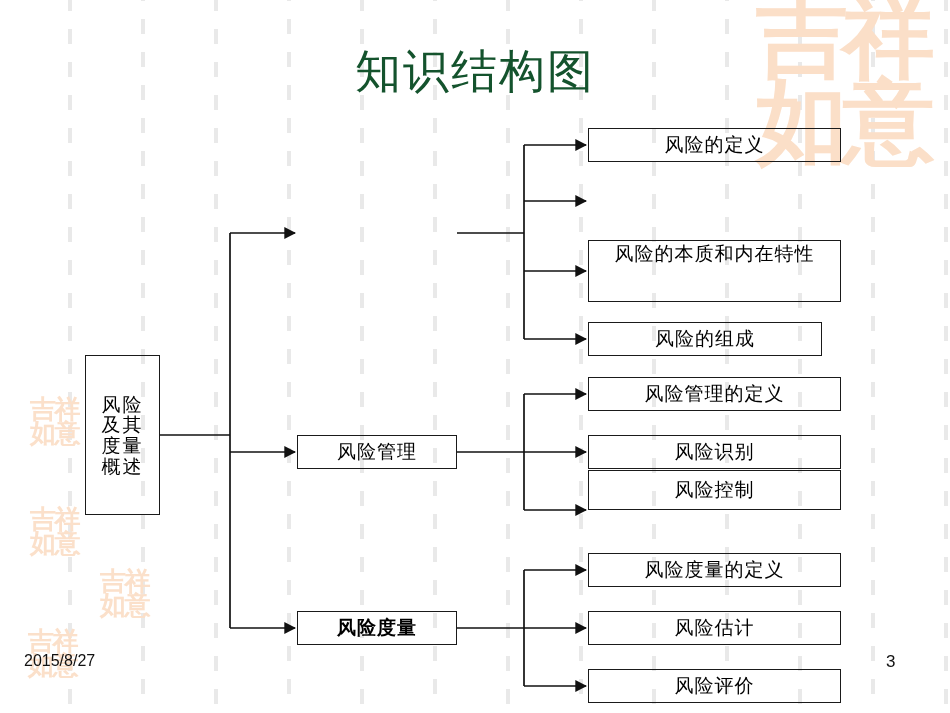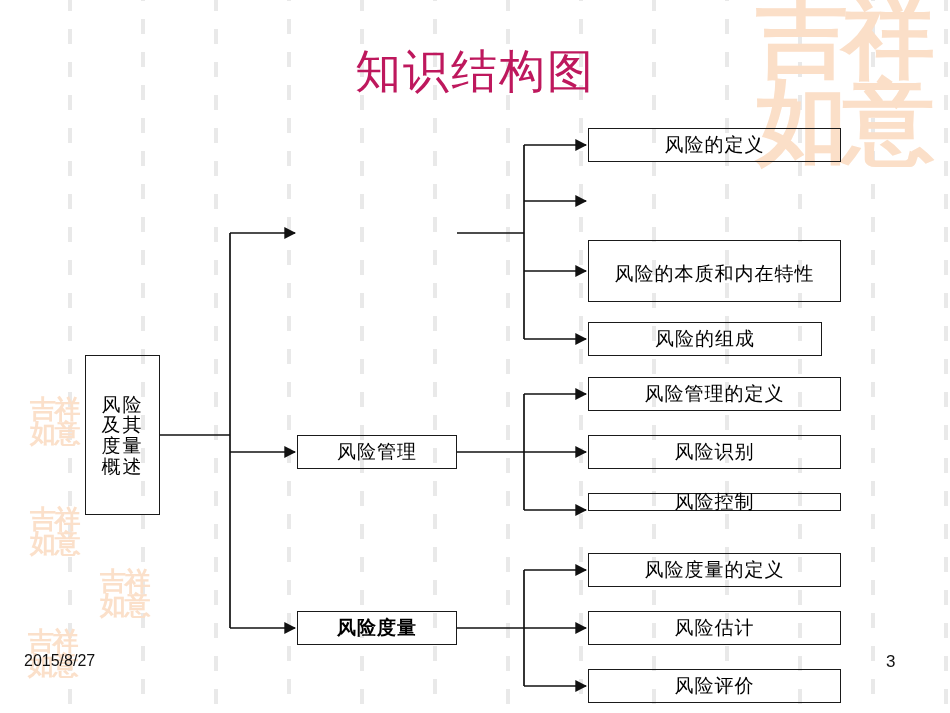--- a/index.html
+++ b/index.html
@@ -68,21 +68,21 @@
   
   .slide-title {
     position: absolute;
     left: 0;
     top: 46px;
     width: 950px;
     text-align: center;
     font-family: "DejaVu Serif", "Liberation Serif", serif;
     font-size: 46px;
     line-height: 1.1;
-    color: #be185d;
+    color: #14532d;
     letter-spacing: 2px;
     z-index: 4;
   }
   
   .diagram {
     position: absolute;
     left: 0; top: 0;
     width: 950px; height: 713px;
     z-index: 3;
   }
@@ -103,21 +103,21 @@
   }
   .node.root {
     writing-mode: horizontal-tb;
     line-height: 1.08;
     font-size: 19px;
     letter-spacing: 2px;
     padding: 0 6px;
   }
   .node.top-align {
     align-items: flex-start;
-    padding-top: 20px;
+    padding-top: 0;
   }
   
   .connectors {
     position: absolute;
     left: 0; top: 0;
     width: 950px; height: 713px;
     z-index: 2;
     pointer-events: none;
   }
   
@@ -213,21 +213,21 @@
         <div>及其</div>
         <div>度量</div>
         <div>概述</div>
       </div>
       <div class="node" style="left: 588px; top: 128px; width: 253px; height: 34px;">风险的定义</div>
       <div class="node top-align" style="left: 588px; top: 240px; width: 253px; height: 62px;">风险的本质和内在特性</div>
       <div class="node" style="left: 588px; top: 322px; width: 234px; height: 34px;">风险的组成</div>
       <div class="node" style="left: 297px; top: 435px; width: 160px; height: 34px;">风险管理</div>
       <div class="node" style="left: 588px; top: 377px; width: 253px; height: 34px;">风险管理的定义</div>
       <div class="node" style="left: 588px; top: 435px; width: 253px; height: 34px;">风险识别</div>
-      <div class="node" style="left: 588px; top: 493px; width: 253px; height: 18px;">风险控制</div>
+      <div class="node" style="left: 588px; top: 470px; width: 253px; height: 40px;">风险控制</div>
       <div class="node" style="left: 297px; top: 611px; width: 160px; height: 34px; font-weight: bold;">风险度量</div>
       <div class="node" style="left: 588px; top: 553px; width: 253px; height: 34px;">风险度量的定义</div>
       <div class="node" style="left: 588px; top: 611px; width: 253px; height: 34px;">风险估计</div>
       <div class="node" style="left: 588px; top: 669px; width: 253px; height: 34px;">风险评价</div>
     </div>
 
   <div class="footer-date">2015/8/27</div>
   <div class="footer-page">3</div>
 
 </div>

